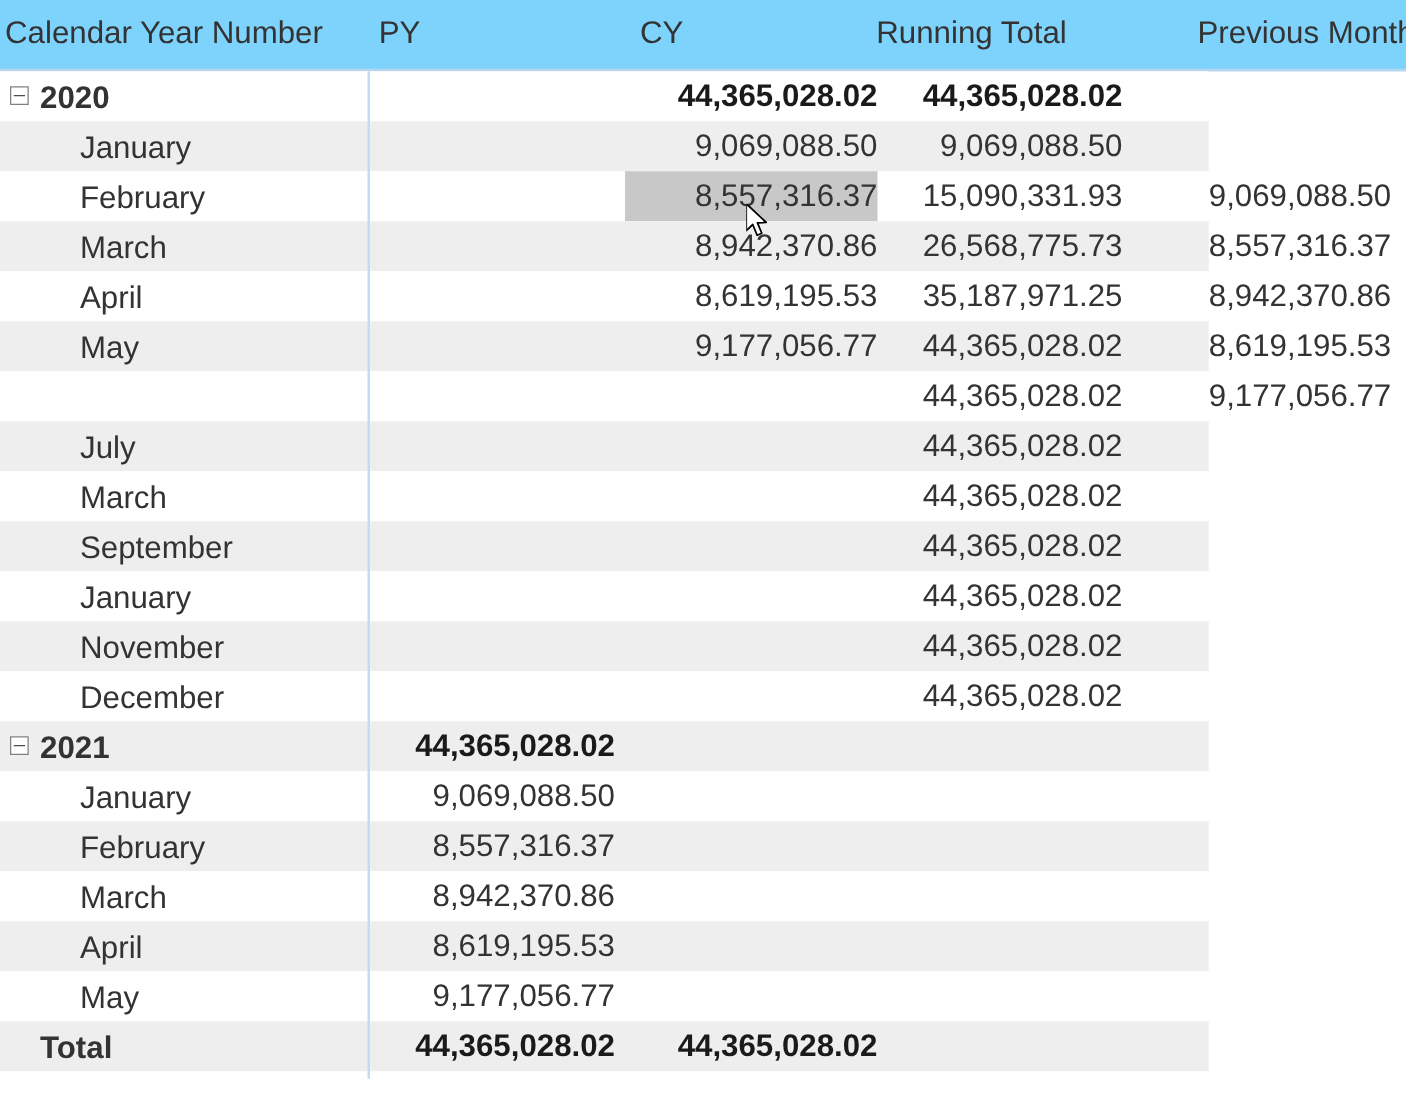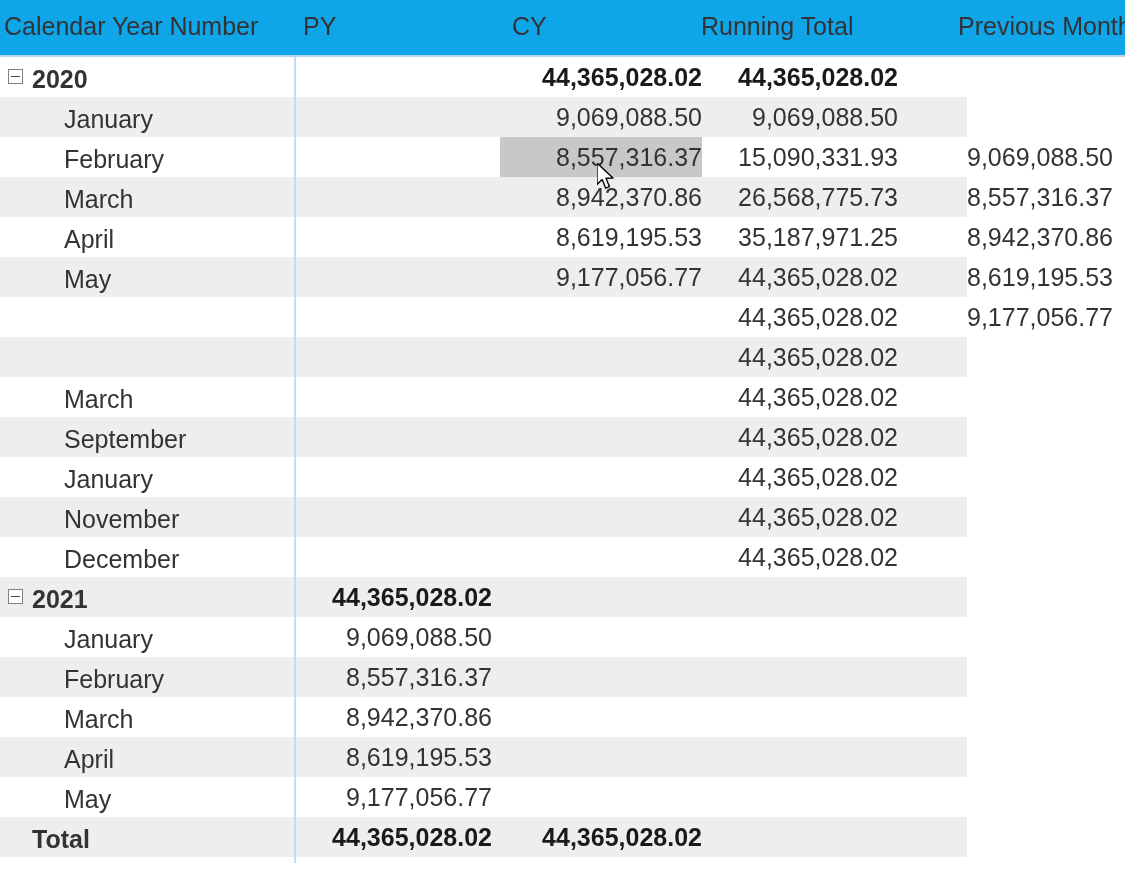--- a/index.html
+++ b/index.html
@@ -20,21 +20,21 @@
     position: relative;
     width: 1125px;
     height: 877px;
     background: #ffffff;
   }
 
   
   .matrix-header {
     position: relative;
     height: 57px;
-    background: #0ea5e9;
+    background: #7dd3fc;
   }
   .hdr-cell {
     position: absolute;
     top: 10px;
     font-size: 25px;
     font-weight: 400;
     color: #333333;
     white-space: nowrap;
     line-height: 32px;
   }
@@ -204,20 +204,21 @@
         <div class="cell cell-rt">44,365,028.02</div>
         <div class="cell cell-pm">8,619,195.53</div>
       </div>
       <div class="matrix-row">
         <div class="cell cell-py"></div>
         <div class="cell cell-cy"></div>
         <div class="cell cell-rt">44,365,028.02</div>
         <div class="cell cell-pm">9,177,056.77</div>
       </div>
       <div class="matrix-row alt">
+        <div class="cell cell-label level-1"><span class="lbl-text">July</span></div>
         <div class="cell cell-py"></div>
         <div class="cell cell-cy"></div>
         <div class="cell cell-rt">44,365,028.02</div>
         <div class="cell cell-pm"></div>
       </div>
       <div class="matrix-row">
         <div class="cell cell-label level-1"><span class="lbl-text">March</span></div>
         <div class="cell cell-py"></div>
         <div class="cell cell-cy"></div>
         <div class="cell cell-rt">44,365,028.02</div>

